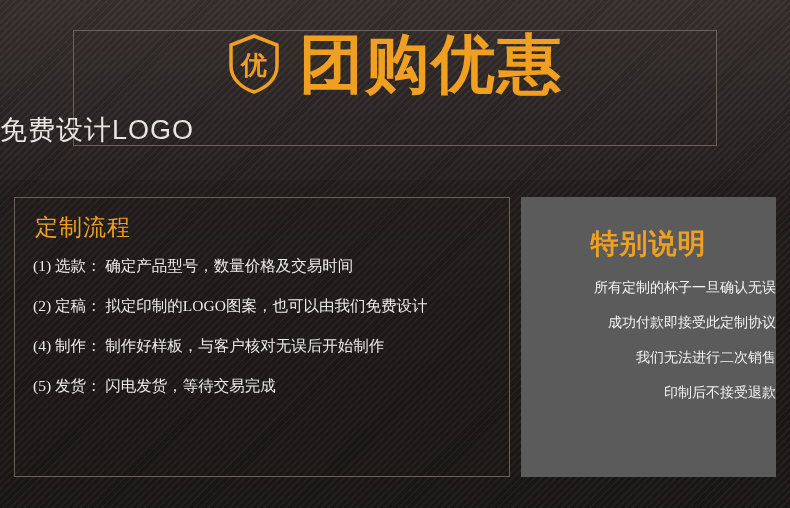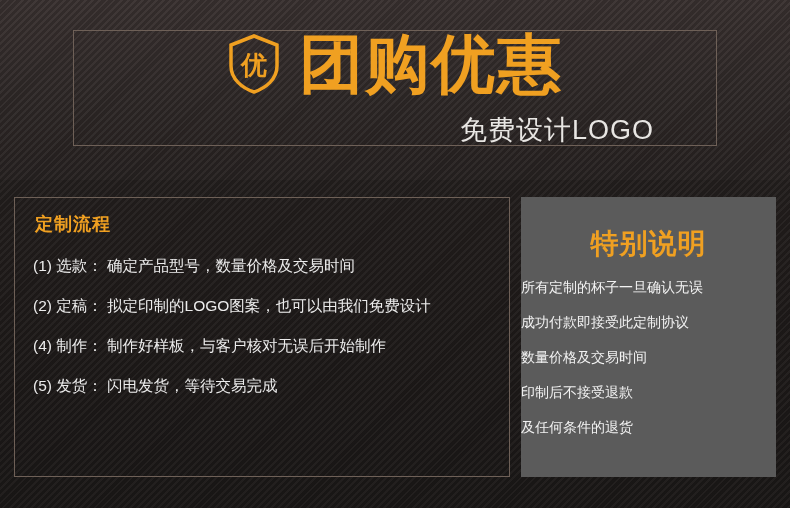--- a/index.html
+++ b/index.html
@@ -79,21 +79,21 @@
     line-height: 60px;
     font-weight: bold;
     color: #f0a021;
     letter-spacing: 2px;
   }
   #sub-title {
     position: absolute;
     left: 0;
     top: 112px;
     width: 654px;
-    text-align: right;
+    text-align: left;
     font-size: 27px;
     color: #e8e6e3;
     letter-spacing: 1px;
   }
 
   
   #body-area {
     position: absolute;
     left: 0;
     top: 180px;
@@ -108,37 +108,38 @@
     top: 17px;
     width: 496px;
     height: 280px;
     border: 1px solid #6e6057;
     box-sizing: border-box;
   }
   #process-title {
     position: absolute;
     left: 20px;
     top: 14px;
-    font-size: 18px;
-    font-weight: bold;
+    font-size: 23px;
+    font-weight: normal;
     color: #f0a021;
     letter-spacing: 1px;
   }
   #process-list {
     position: absolute;
     left: 18px;
     top: 58px;
     width: 465px;
   }
   .process-item {
     font-size: 15.5px;
     color: #ececec;
     line-height: 20px;
     margin-bottom: 20px;
     white-space: nowrap;
+    font-family: Liberation Serif, serif;
   }
   .process-item .idx { color: #ececec; }
   .process-item .step { color: #ececec; }
 
   
   #note-panel {
     position: absolute;
     left: 521px;
     top: 17px;
     width: 255px;
@@ -157,21 +158,21 @@
     color: #f0a021;
     letter-spacing: 1px;
   }
   #note-list {
     position: absolute;
     left: 0;
     top: 80px;
     width: 255px;
   }
   .note-line {
-    text-align: left;
+    text-align: right;
     font-size: 14px;
     color: #f2f2f2;
     line-height: 20px;
     margin-bottom: 15px;
     white-space: nowrap;
   }
 </style>
 </head>
 <body>
 
@@ -225,20 +226,19 @@
         </div>
 
       </div>
     </div>
 
     <div id="note-panel">
       <div id="note-title">特别说明</div>
       <div id="note-list">
         <div class="note-line">所有定制的杯子一旦确认无误</div>
         <div class="note-line">成功付款即接受此定制协议</div>
-        <div class="note-line">数量价格及交易时间</div>
+        <div class="note-line">我们无法进行二次销售</div>
         <div class="note-line">印制后不接受退款</div>
-        <div class="note-line">及任何条件的退货</div>
       </div>
     </div>
 
   </div>
 </div>
 
 </body></html>

